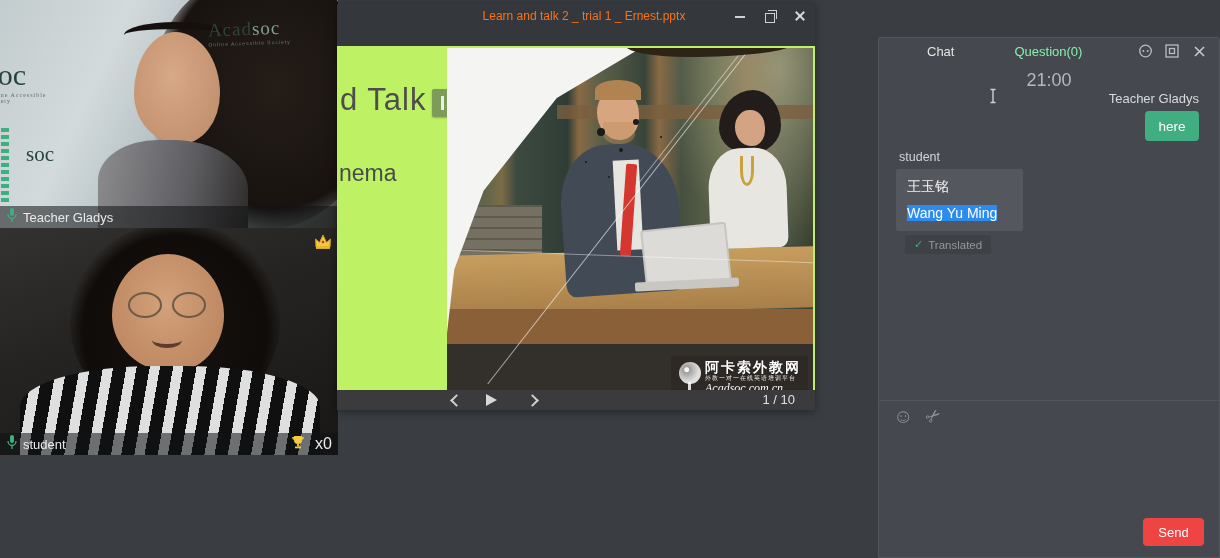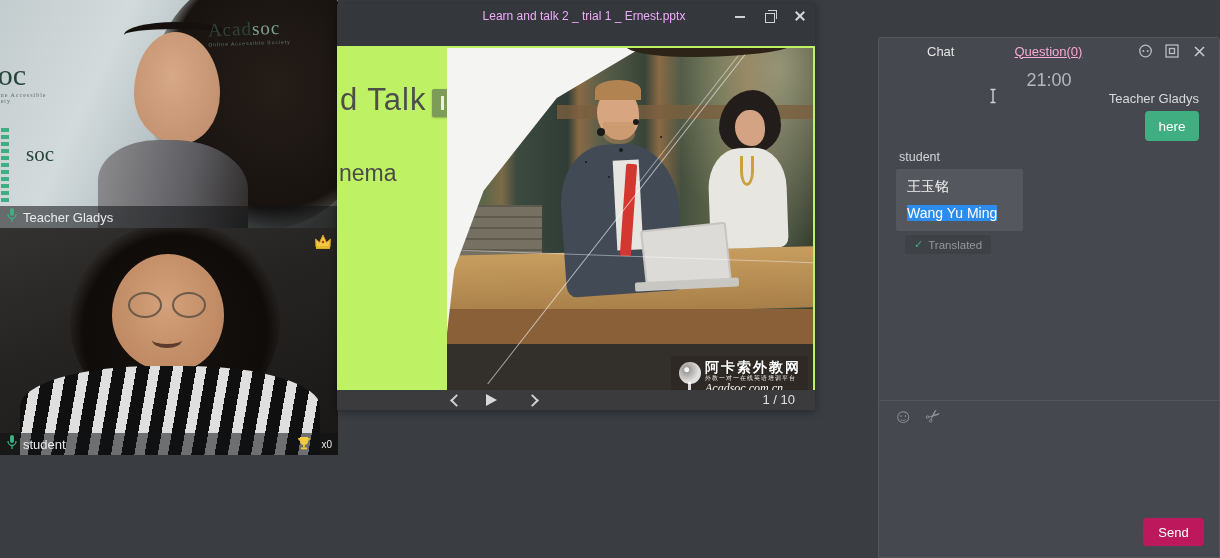--- a/index.html
+++ b/index.html
@@ -9,21 +9,21 @@
   
   .video { position:absolute; left:0; width:338px; overflow:hidden; background:#222; }
   #teacher-video { top:0; height:228px;
     background:linear-gradient(115deg,#c3ccce 0%,#d3dadb 30%,#aebbc0 55%,#7e8a8c 75%,#4a4a46 100%); }
   #student-video { top:228px; height:227px;
     background:linear-gradient(160deg,#343230 0%,#262422 40%,#191716 100%); }
 
   .vlabel-bar { position:absolute; left:0; right:0; bottom:0; height:22px;
     background:rgba(16,18,20,0.55); display:flex; align-items:center; padding:0 6px; gap:5px; }
   .vlabel { color:#e8eaec; font-size:13px; }
-  .vlabel-right { margin-left:auto; display:flex; align-items:center; gap:10px; color:#e8eaec; font-size:10px; }
+  .vlabel-right { margin-left:auto; display:flex; align-items:center; gap:10px; color:#e8eaec; font-size:16px; }
 
   
   .poster-logo { position:absolute; left:208px; top:18px; text-align:left; transform:rotate(-2deg); }
   .poster-logo .big { font-family:"Liberation Serif", serif; font-size:19px; color:#30433a; letter-spacing:1px; }
   .poster-logo .big b { color:#7fa093; font-weight:normal; }
   .poster-logo .sub { font-size:5px; color:#6a7b74; letter-spacing:1px; }
   .poster-partial { position:absolute; font-family:"Liberation Serif", serif; color:#25443a; overflow:hidden; }
   #poster-partial-1 { left:-14px; top:58px; font-size:30px; width:86px; }
   #poster-partial-1 .subline { display:block; font-size:6px; color:#5d6f68; letter-spacing:1px; }
   #poster-partial-2 { left:26px; top:142px; font-size:21px; }
@@ -47,21 +47,21 @@
   .s-glass.l { left:128px; } .s-glass.r { left:172px; }
   .s-smile { position:absolute; left:152px; top:104px; width:30px; height:16px; border-bottom:4px solid #5e3b2c; border-radius:50%; }
   .s-shirt { position:absolute; left:20px; top:138px; width:300px; height:90px; border-radius:45% 45% 0 0;
     background:repeating-linear-gradient(100deg,#101010 0 13px,#dfdfdf 13px 23px); }
   .crown { position:absolute; left:313px; top:5px; }
 
   
   #ppt-window { position:absolute; left:337px; top:3px; width:478px; height:407px;
     background:#34373b; border-radius:3px 3px 0 0; box-shadow:0 2px 10px rgba(0,0,0,0.4); }
   .ppt-titlebar { position:relative; height:25px; display:flex; align-items:center; justify-content:center; }
-  .ppt-title { color:#f0abfc; font-size:12px;padding-left:16px; }
+  .ppt-title { color:#f97316; font-size:12px;padding-left:16px; }
   .win-controls { position:absolute; right:8px; top:0; height:25px; display:flex; align-items:center; gap:16px; }
   .wc { width:14px; height:14px; position:relative; cursor:default; }
   .wc-min::after { content:""; position:absolute; left:2px; right:2px; top:7px; height:2px; background:#cfd1d3; }
   .wc-rest::before { content:""; position:absolute; left:2px; top:4px; width:8px; height:8px; border:1px solid #cfd1d3; }
   .wc-rest::after { content:""; position:absolute; left:5px; top:1px; width:8px; height:8px; border:1px solid #cfd1d3; border-left:none; border-bottom:none; }
   .wc-close::before,.wc-close::after { content:""; position:absolute; left:1px; top:6px; width:12px; height:2px; background:#d6d8da; }
   .wc-close::before { transform:rotate(45deg); } .wc-close::after { transform:rotate(-45deg); }
 
   .slide { position:absolute; left:0; top:43px; width:478px; height:362px; background:#bef264; overflow:hidden; }
   .slide-heading { position:absolute; left:3px; top:36px; font-size:31px; color:#4d4d4d; letter-spacing:1px; }
@@ -134,21 +134,21 @@
   .nav-play { position:absolute; left:149px; top:4px; width:0; height:0;
     border-left:11px solid #d8d8d8; border-top:6px solid transparent; border-bottom:6px solid transparent; }
   .nav-page { position:absolute; right:20px; top:0; height:20px; line-height:20px; color:#dfe0e1; font-size:13px; }
 
   
   #chat-panel { position:absolute; left:878px; top:37px; width:342px; height:521px;
     background:#45484e; border:1px solid #54575d; border-radius:3px 3px 0 0; }
   .chat-header { position:relative; height:26px; display:flex; align-items:center; padding:0 12px; }
   .tab { font-size:13px; cursor:default; }
   #tab-chat { margin-left:36px; color:#e5e5e5; }
-  #tab-question { margin-left:60px; color:#f9a8d4;text-decoration:underline; }
+  #tab-question { margin-left:60px; color:#86efac; }
   .header-icons { margin-left:auto; display:flex; align-items:center; gap:11px; }
   .hicon { width:16px; height:16px; display:flex; align-items:center; justify-content:center; }
   .chat-time { text-align:center; color:#b5b8bc; font-size:18px; margin-top:6px; }
 
   .cursor-ibeam { position:absolute; left:108px; top:50px; }
   .msg-teacher-name { position:absolute; right:20px; top:53px; color:#d8dadd; font-size:13px; }
   .msg-teacher-bubble { position:absolute; right:20px; top:73px; min-width:54px; height:30px; background:#41ae82;
     border-radius:4px; color:#fff; font-size:13.5px; display:flex; align-items:center; justify-content:center; padding:0 12px; }
   .msg-student-name { position:absolute; left:20px; top:112px; color:#d3d5d8; font-size:12.5px; }
   .msg-student-bubble { position:absolute; left:17px; top:131px; width:127px; background:#54575d; border-radius:2px;
@@ -158,21 +158,21 @@
   .translated-badge { position:absolute; left:26px; top:197px; background:#3e4145; border-radius:3px;
     padding:3px 9px; display:flex; align-items:center; gap:5px; }
   .translated-badge .chk { color:#3fae82; font-size:11px; }
   .translated-badge .txt { color:#94979b; font-size:11.5px; }
 
   .chat-divider { position:absolute; left:0; right:0; top:362px; height:1px; background:rgba(255,255,255,0.07); }
   .input-icons { position:absolute; left:14px; top:368px; display:flex; gap:13px; align-items:center; }
   .iicon { color:#8f9499; font-size:20px; line-height:1; cursor:default; }
   .iicon.cut { display:inline-block; transform:rotate(-40deg); font-size:18px; }
   .message-input { position:absolute; left:2px; top:396px; right:2px; height:78px; }
-  .send-btn { position:absolute; right:15px; bottom:11px; width:61px; height:28px; background:#be185d;
+  .send-btn { position:absolute; right:15px; bottom:11px; width:61px; height:28px; background:#ef4444;
     border:none; border-radius:4px; color:#fff; font-size:13px; font-family:"Liberation Sans", sans-serif; }
 </style>
 </head>
 <body>
 
 <div id="app">
 
   <div class="video" id="teacher-video">
     <div class="t-hair"></div>
     <div class="t-face"></div>

